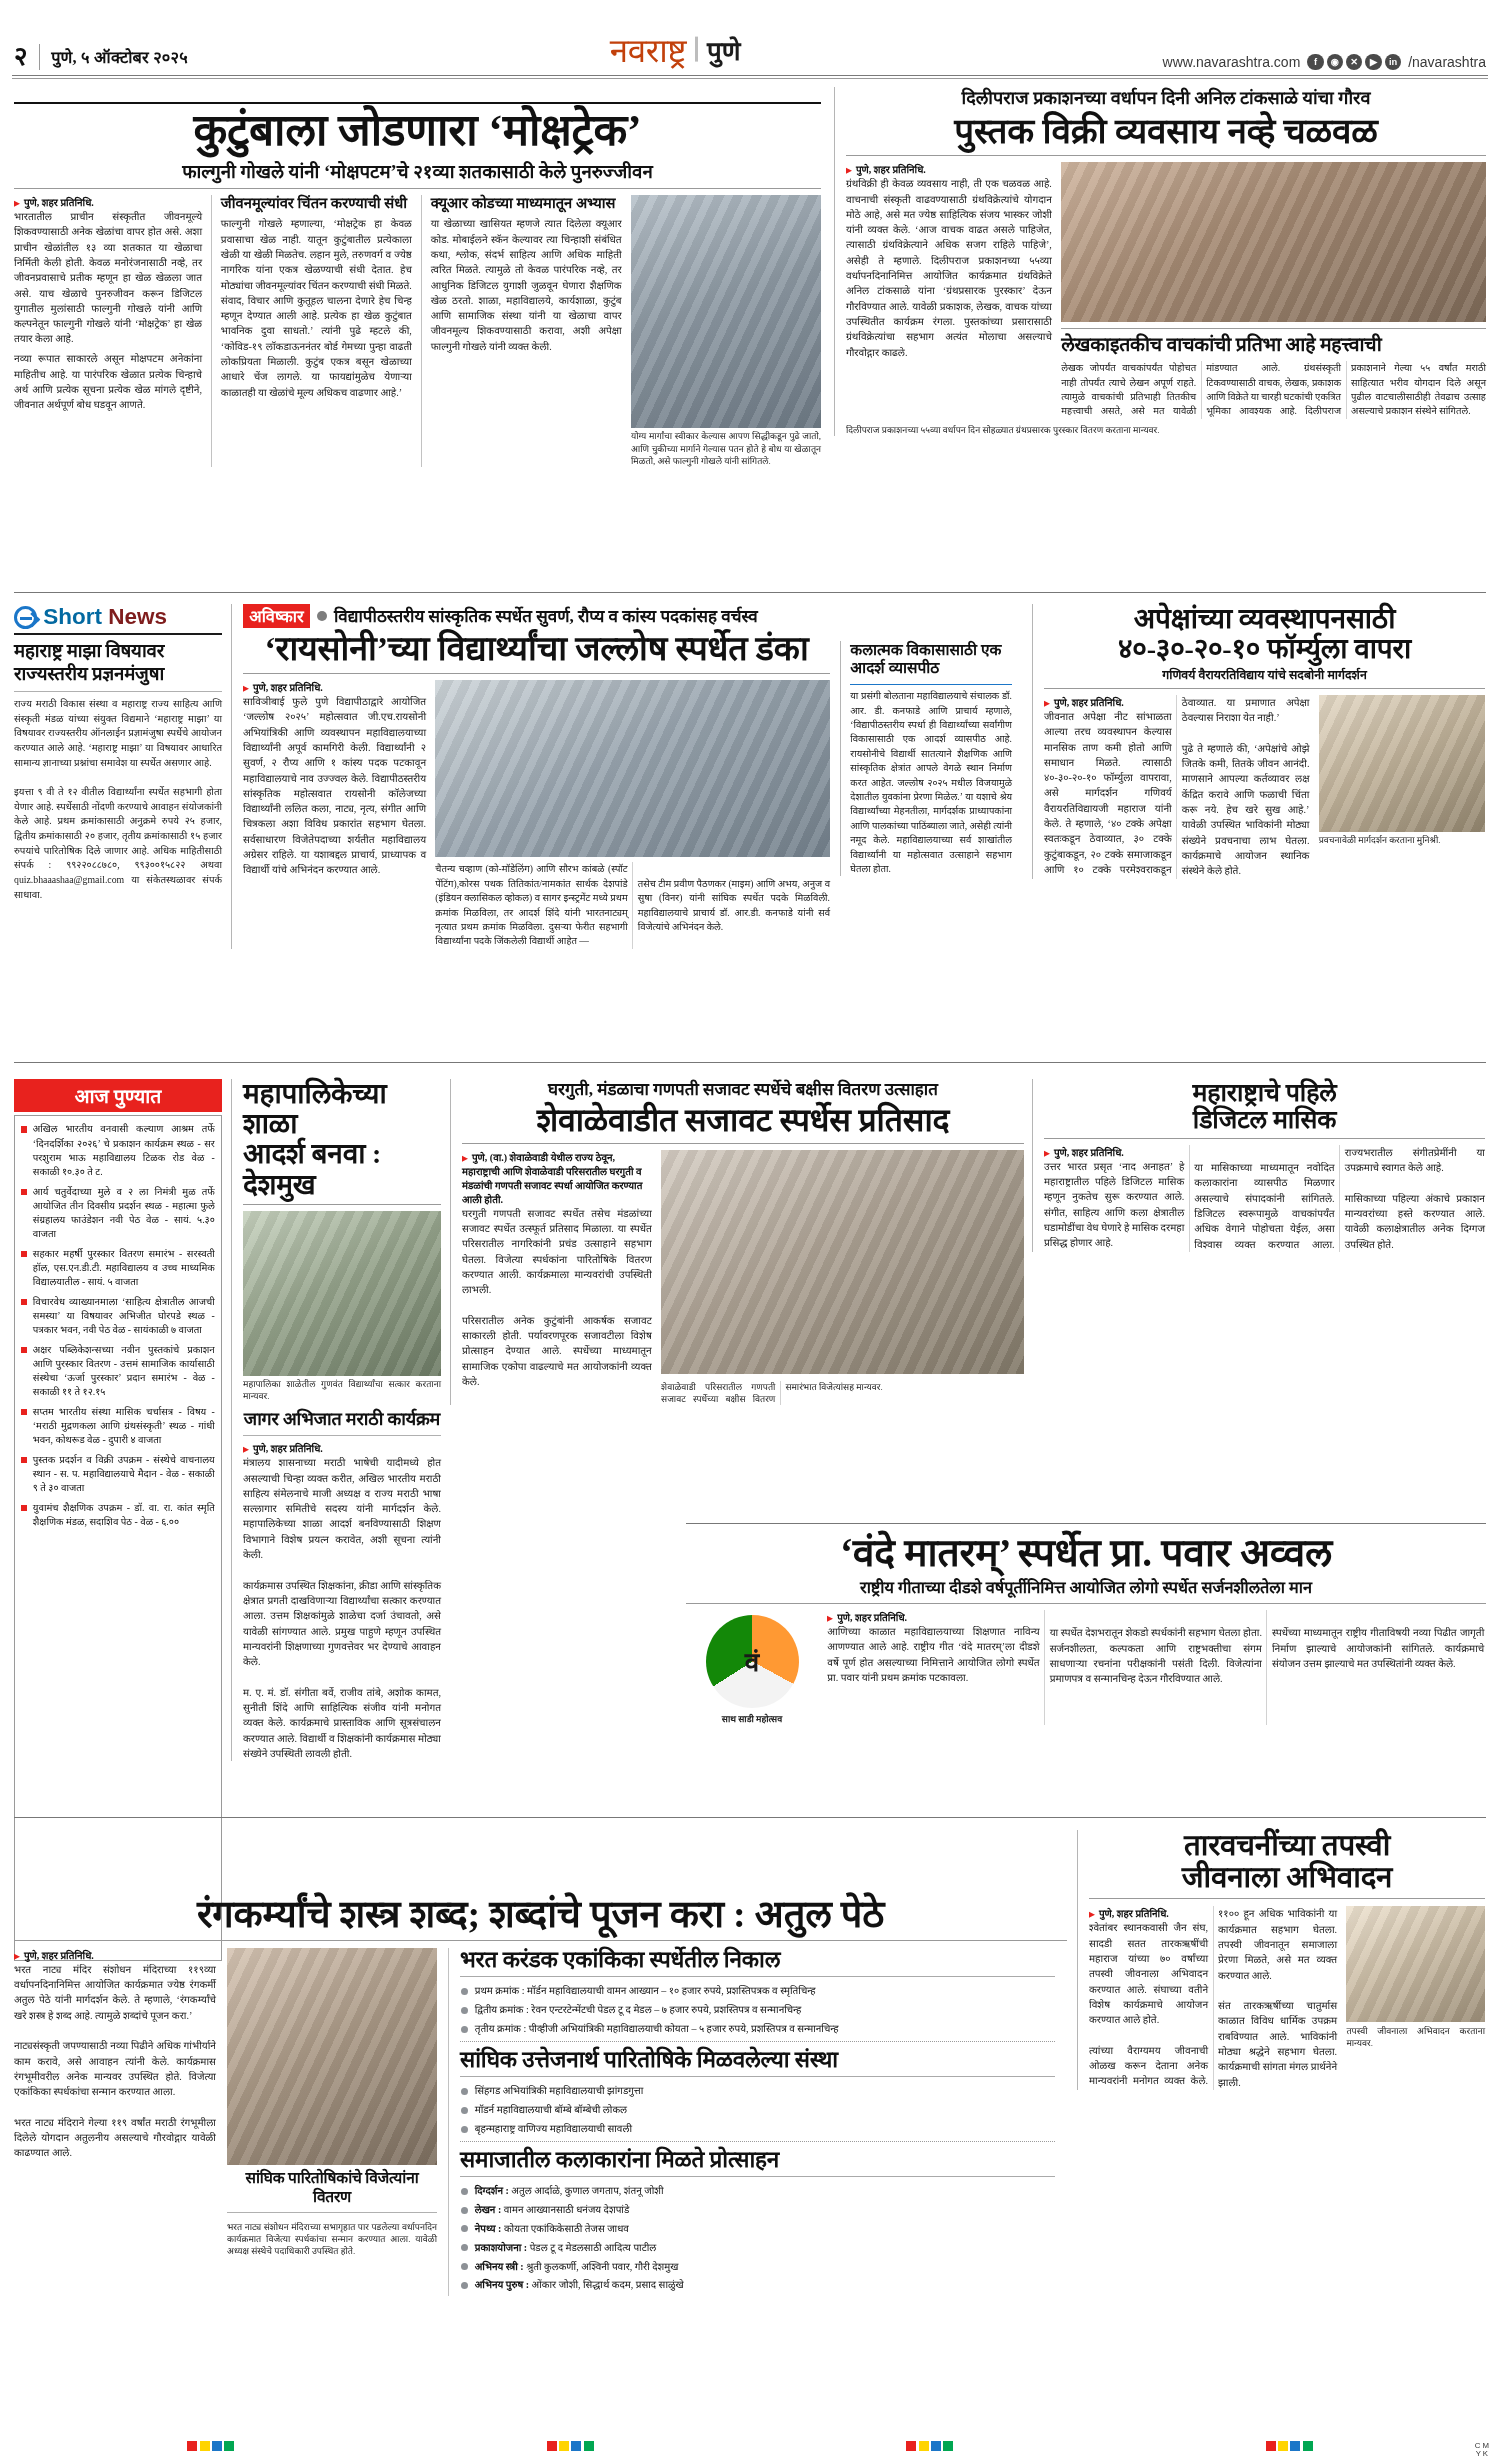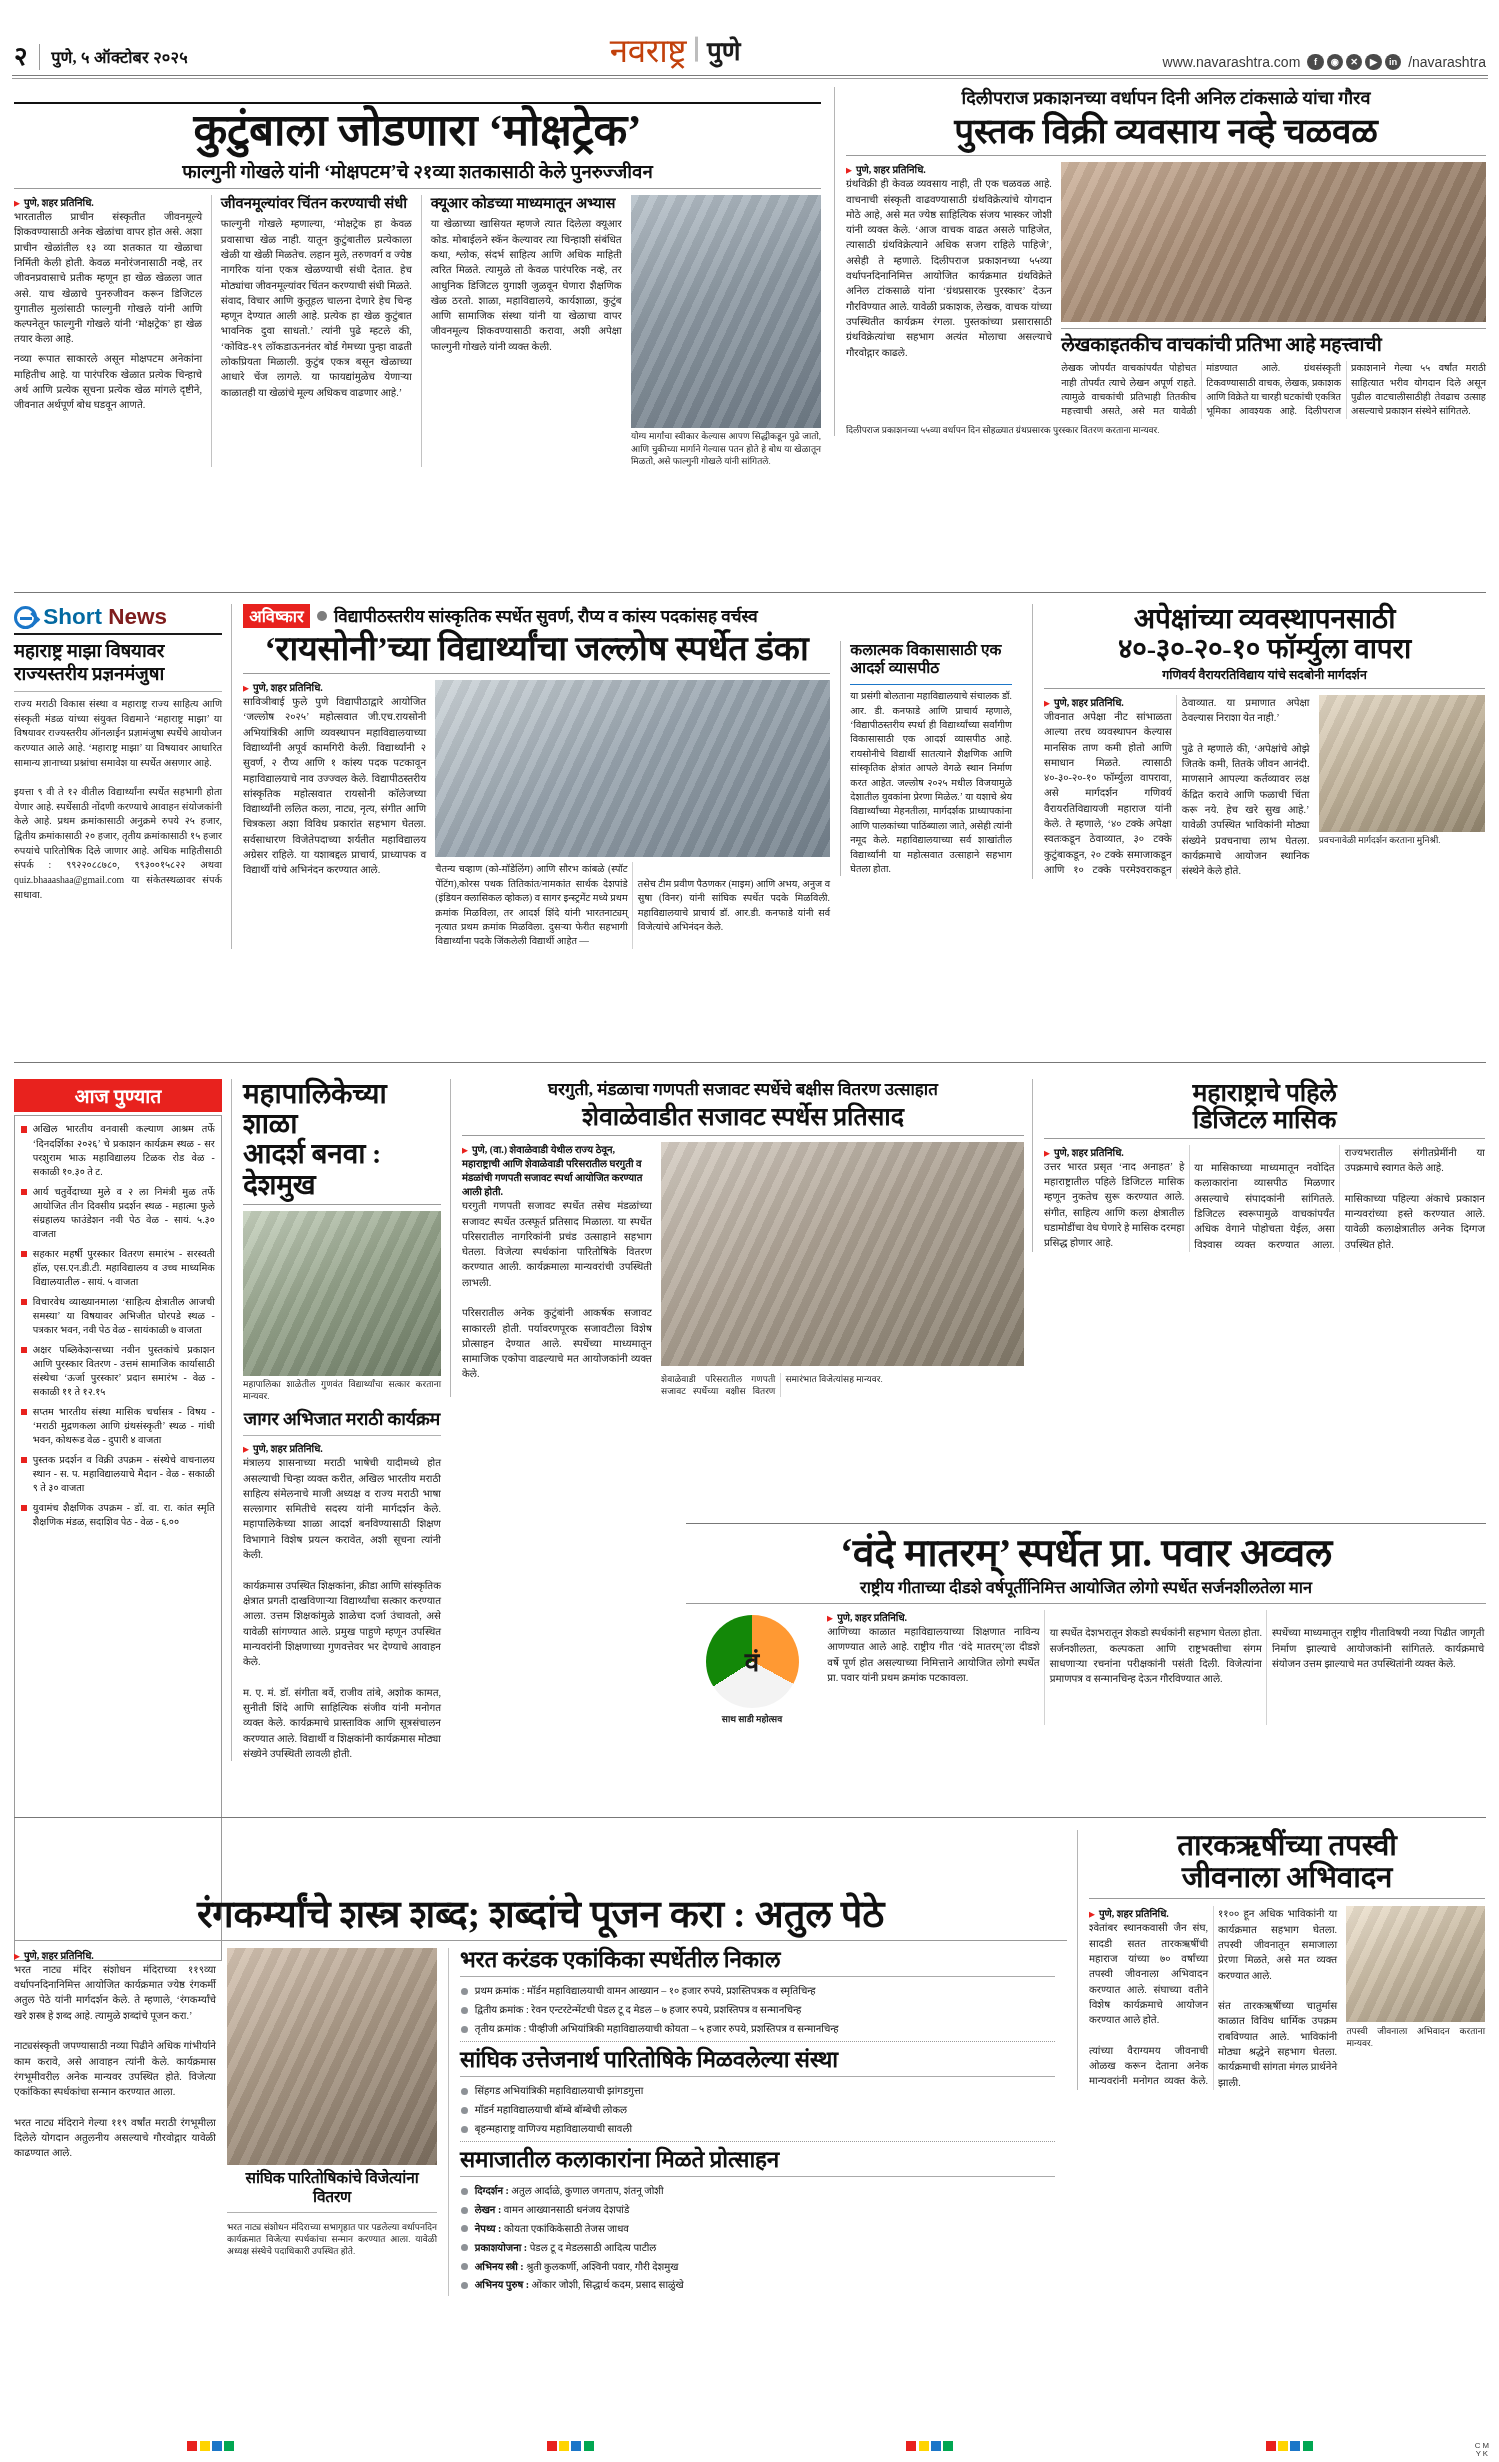--- a/index.html
+++ b/index.html
@@ -234,21 +234,21 @@
     <div class="byline dev">पुणे, शहर प्रतिनिधि.</div>
     <div class="body-txt dev" style="white-space:pre-line;">मंत्रालय शासनाच्या मराठी भाषेची यादीमध्ये होत असल्याची चिन्हा व्यक्त करीत, अखिल भारतीय मराठी साहित्य संमेलनाचे माजी अध्यक्ष व राज्य मराठी भाषा सल्लागार समितीचे सदस्य यांनी मार्गदर्शन केले. महापालिकेच्या शाळा आदर्श बनविण्यासाठी शिक्षण विभागाने विशेष प्रयत्न करावेत, अशी सूचना त्यांनी केली.
 
 कार्यक्रमास उपस्थित शिक्षकांना, क्रीडा आणि सांस्कृतिक क्षेत्रात प्रगती दाखविणाऱ्या विद्यार्थ्यांचा सत्कार करण्यात आला. उत्तम शिक्षकांमुळे शाळेचा दर्जा उंचावतो, असे यावेळी सांगण्यात आले. प्रमुख पाहुणे म्हणून उपस्थित मान्यवरांनी शिक्षणाच्या गुणवत्तेवर भर देण्याचे आवाहन केले.
 
 म. ए. मं. डॉ. संगीता बर्वे, राजीव तांबे, अशोक कामत, सुनीती शिंदे आणि साहित्यिक संजीव यांनी मनोगत व्यक्त केले. कार्यक्रमाचे प्रास्ताविक आणि सूत्रसंचालन करण्यात आले. विद्यार्थी व शिक्षकांनी कार्यक्रमास मोठ्या संख्येने उपस्थिती लावली होती.</div>
   </div>
 
   <div class="sec" style="left:450px;top:1079px;width:574px;border-left:0.8px solid #b5b5b5;padding-left:11px;">
     <div class="kicker dev" style="font-size:17px;">घरगुती, मंडळाचा गणपती सजावट स्पर्धेचे बक्षीस वितरण उत्साहात</div>
-    <div class="hl dev" style="font-size:25px;margin-top:3.1px;border-bottom:0.8px solid #999;padding-bottom:4.7px;">शेवाळेवाडीत सजावट स्पर्धेस प्रतिसाद</div>
+    <div class="hl dev" style="font-size:32px;margin-top:3.1px;border-bottom:0.8px solid #999;padding-bottom:4.7px;">शेवाळेवाडीत सजावट स्पर्धेस प्रतिसाद</div>
     <div style="display:flex;gap:9.3px;margin-top:6.2px;">
       <div style="width:194px;">
         <div class="byline dev">पुणे, (वा.) शेवाळेवाडी येथील राज्य ठेवून, महाराष्ट्राची आणि शेवाळेवाडी परिसरातील घरगुती व मंडळांची गणपती सजावट स्पर्धा आयोजित करण्यात आली होती.</div>
         <div class="body-txt dev" style="white-space:pre-line;">घरगुती गणपती सजावट स्पर्धेत तसेच मंडळांच्या सजावट स्पर्धेत उत्स्फूर्त प्रतिसाद मिळाला. या स्पर्धेत परिसरातील नागरिकांनी प्रचंड उत्साहाने सहभाग घेतला. विजेत्या स्पर्धकांना पारितोषिके वितरण करण्यात आली. कार्यक्रमाला मान्यवरांची उपस्थिती लाभली.
 
 परिसरातील अनेक कुटुंबांनी आकर्षक सजावट साकारली होती. पर्यावरणपूरक सजावटीला विशेष प्रोत्साहन देण्यात आले. स्पर्धेच्या माध्यमातून सामाजिक एकोपा वाढल्याचे मत आयोजकांनी व्यक्त केले.</div>
       </div>
       <div style="width:371px;">
         <div class="photo" style="height:224px;background:linear-gradient(150deg,#d6cec4,#ada294 45%,#827969);"></div>
         <div class="cols3 cap dev" style="margin-top:4.7px;">शेवाळेवाडी परिसरातील गणपती सजावट स्पर्धेच्या बक्षीस वितरण समारंभात विजेत्यांसह मान्यवर.</div>
@@ -350,21 +350,21 @@
             <div class="dot-li dev">
               <b>अभिनय पुरुष :</b>
               <span>ओंकार जोशी, सिद्धार्थ कदम, प्रसाद साळुंखे</span></div>
           </div>
         </div>
       </div>
     </div>
   </div>
 
   <div class="sec" style="left:1077px;top:1830px;width:408px;border-left:0.8px solid #b5b5b5;padding-left:11px;">
-    <div class="hl dev" style="font-size:29.5px;">तारकऋषींच्या तपस्वी</div>
+    <div class="hl dev" style="font-size:29.5px;">तारवचनींच्या तपस्वी</div>
     <div class="hl dev" style="font-size:29.5px;border-bottom:0.8px solid #999;padding-bottom:4.7px;">जीवनाला अभिवादन</div>
     <div style="display:flex;gap:9.3px;margin-top:7px;">
       <div class="cols2" style="width:256px;">
         <div class="byline dev">पुणे, शहर प्रतिनिधि.</div>
         <div class="body-txt dev" style="white-space:pre-line;">श्वेतांबर स्थानकवासी जैन संघ, सादडी सतत तारकऋषींची महाराज यांच्या ७० वर्षांच्या तपस्वी जीवनाला अभिवादन करण्यात आले. संघाच्या वतीने विशेष कार्यक्रमाचे आयोजन करण्यात आले होते.
 
 त्यांच्या वैराग्यमय जीवनाची ओळख करून देताना अनेक मान्यवरांनी मनोगत व्यक्त केले. ११०० हून अधिक भाविकांनी या कार्यक्रमात सहभाग घेतला. तपस्वी जीवनातून समाजाला प्रेरणा मिळते, असे मत व्यक्त करण्यात आले.
 
 संत तारकऋषींच्या चातुर्मास काळात विविध धार्मिक उपक्रम राबविण्यात आले. भाविकांनी मोठ्या श्रद्धेने सहभाग घेतला. कार्यक्रमाची सांगता मंगल प्रार्थनेने झाली.</div>
       </div>

